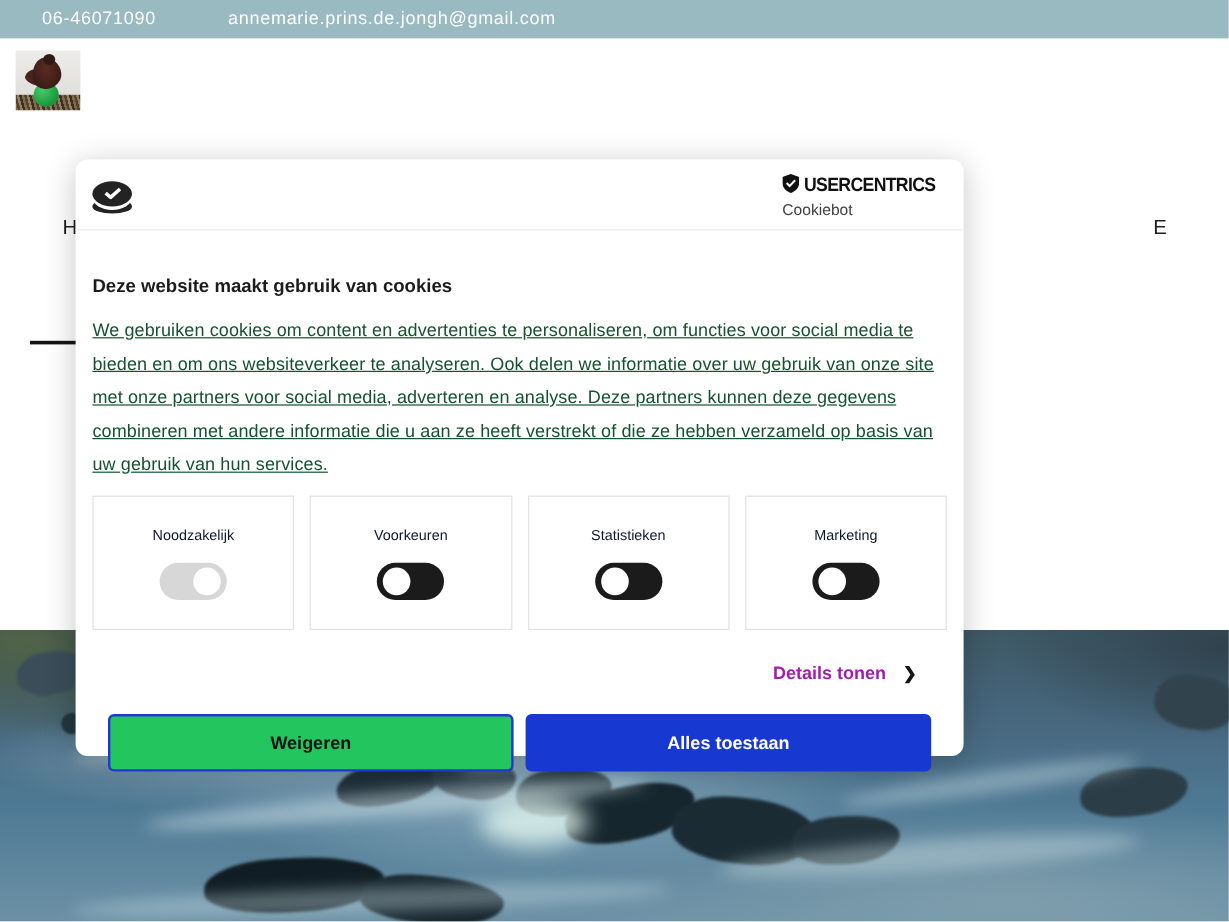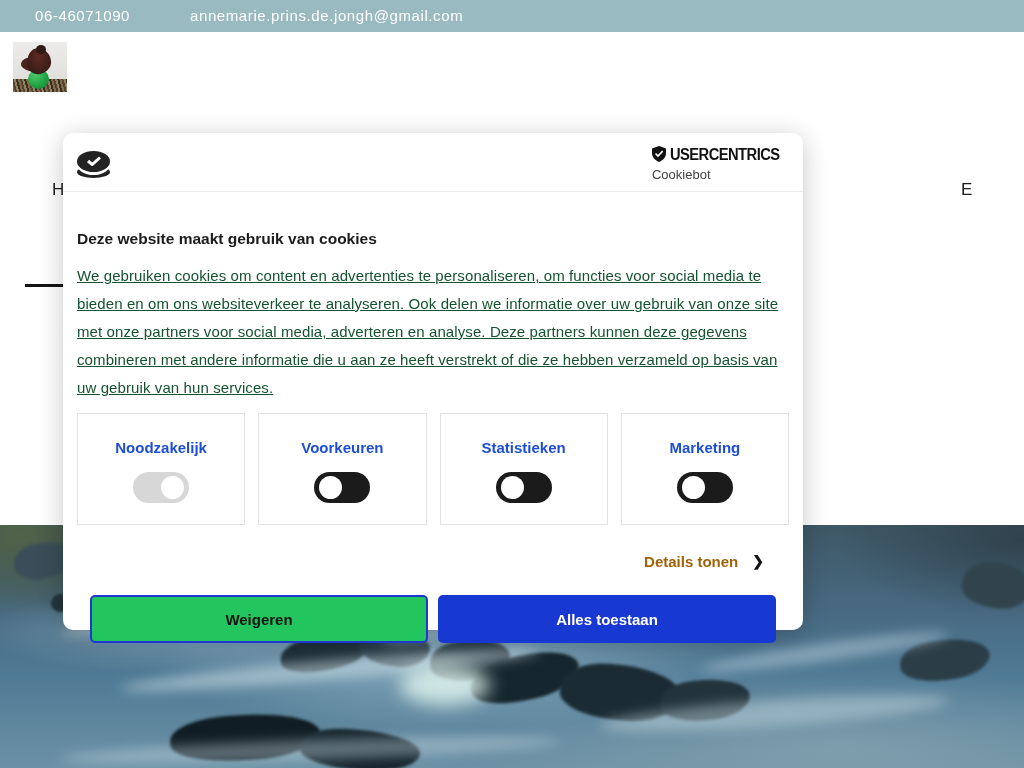--- a/index.html
+++ b/index.html
@@ -103,32 +103,32 @@
   .uc-word{font-size:16px;font-weight:700;letter-spacing:-.6px;color:#111;transform:scaleX(.92);transform-origin:left;}
   .uc-sub{font-size:13px;color:#404040;margin-top:3px;}
   .dlg-body{padding:38px 14px 0;}
   .dlg-title{font-size:15.5px;font-weight:700;color:#1c1c1c;line-height:18px;margin:0 0 14px;}
   .dlg-desc{font-size:15px;line-height:28px;color:#14532d;margin:0;letter-spacing:.1px;text-decoration:underline;}
   .cats{display:flex;gap:13px;margin-top:11px;height:112px;}
   .cat{
     flex:1;border:1px solid #e2e2e2;box-sizing:border-box;text-align:center;padding-top:25px;
     background:#fff;
   }
-  .cat-label{font-size:15px;font-weight:700;color:#1d4ed8;}
+  .cat-label{font-size:12px;font-weight:400;color:#0f172a;}
   .toggle{width:56px;height:31px;border-radius:17px;position:relative;margin:16px auto 0;cursor:pointer;}
   .toggle .knob{position:absolute;top:4px;width:23px;height:23px;border-radius:50%;background:#fff;}
   .toggle.state-off{background:#1b1b1b;}
   .toggle.state-off .knob{left:5px;}
   .toggle.state-on-disabled{background:#d7d7d7;cursor:default;}
   .toggle.state-on-disabled .knob{right:5px;}
   .details-row{
     display:flex;align-items:center;justify-content:flex-end;gap:14px;
     margin-top:25px;height:22px;padding-right:25px;
   }
-  .details-link{font-size:15px;font-weight:700;color:#a16207;text-decoration:none;}
+  .details-link{font-size:15px;font-weight:700;color:#a21caf;text-decoration:none;}
   .chevron{font-size:14px;font-weight:700;color:#141414;}
   .btn-row{display:flex;gap:10px;margin-top:23px;padding:0 13px;}
   .btn{
     flex:1;height:48px;border-radius:5px;box-sizing:border-box;
     font-family:"Liberation Sans",sans-serif;font-size:15px;font-weight:700;cursor:pointer;
   }
   .btn.outline{background:#22c55e;border:2px solid #2038d2;color:#141414;}
   .btn.fill{background:#1838d2;border:2px solid #1838d2;color:#fff;}
 </style>
 </head>

